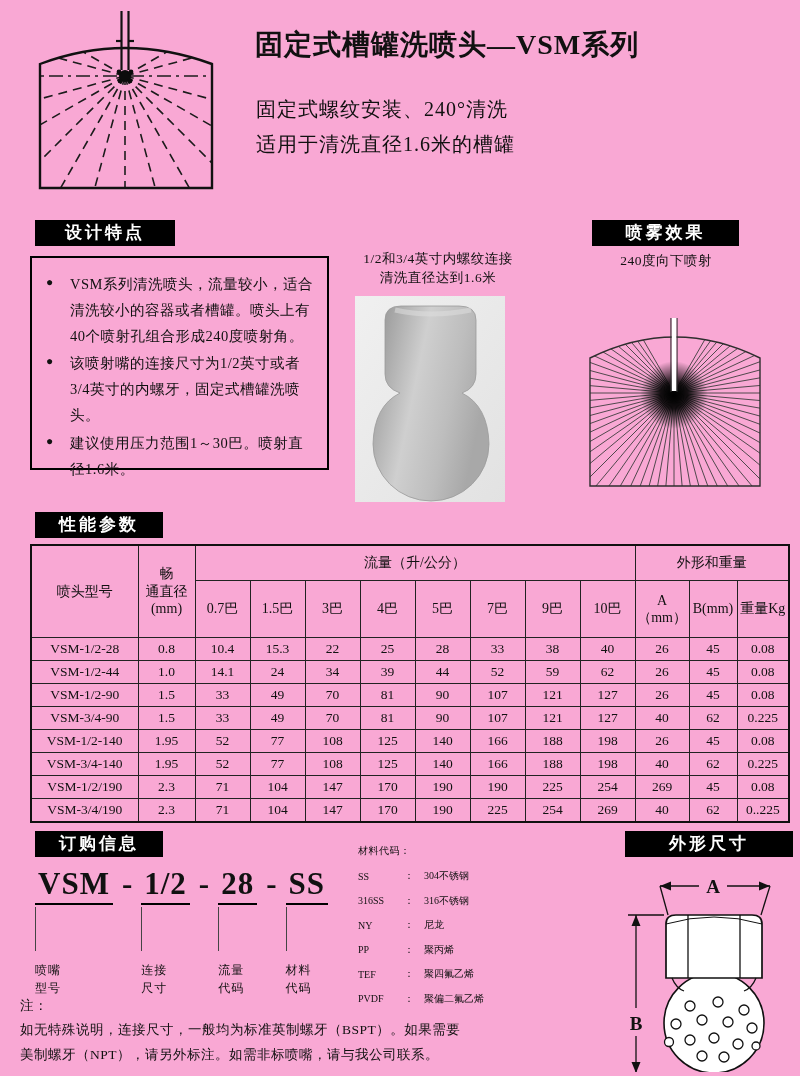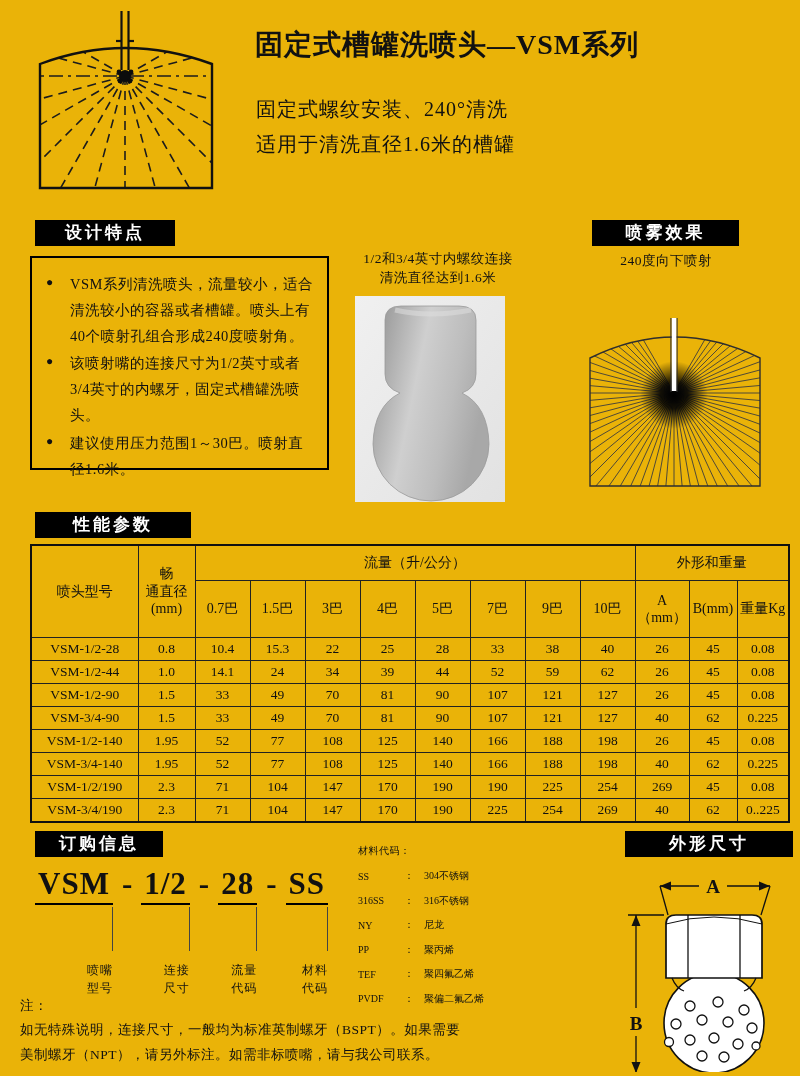--- a/index.html
+++ b/index.html
@@ -1,17 +1,17 @@
 <!DOCTYPE html>
 <html><head>
 <meta charset="utf-8">
 <style>
   html,body{margin:0;padding:0;background:#ffffff;}
   #page{
-    position:relative;width:800px;height:1076px;background:#eab308;overflow:hidden;
+    position:relative;width:800px;height:1076px;background:#f9a8d4;overflow:hidden;
     font-family:"Liberation Serif","DejaVu Serif",serif;color:#111;text-decoration:underline;
   }
   .abs{position:absolute;}
   .sec-hdr{
     position:absolute;background:#000;color:#fff;font-weight:bold;
     font-size:17px;text-align:center;letter-spacing:3px;
     height:26px;line-height:26px;font-family:"Liberation Sans","DejaVu Sans",sans-serif;
   }
   #page-title{left:255px;top:26px;font-size:28px;font-weight:bold;letter-spacing:1px;}
   .subtitle{left:256px;font-size:20px;letter-spacing:1px;}
@@ -36,21 +36,21 @@
   #perf-table th,#perf-table td{
     border:1px solid #222;text-align:center;vertical-align:middle;padding:0;
     font-weight:normal;overflow:hidden;
   }
   #perf-table{border:2px solid #111;}
   #perf-table .grp{font-size:14px;height:34px;}
   #perf-table .sub{height:56px;font-size:14px;line-height:1.25;}
   #perf-table td{height:22px;}
   
   #ordering-diagram{left:35px;top:866px;display:flex;align-items:flex-start;}
-  .ocol{display:flex;flex-direction:column;align-items:flex-end;}
+  .ocol{display:flex;flex-direction:column;align-items:flex-start;}
   .code-part{
     font-size:31px;font-weight:bold;border-bottom:2px solid #000;
     padding:0 3px 1px 3px;line-height:1.15;letter-spacing:1px;
   }
   .odash{font-size:31px;font-weight:bold;line-height:1.15;padding:0 9px;}
   .vline{width:0;border-left:1.5px solid #444;height:44px;margin-top:2px;}
   .olabel{font-size:12px;text-align:center;line-height:1.55;margin-top:10px;letter-spacing:1px;}
   
   #materials{left:358px;top:844px;width:240px;font-size:10px;}
   .mat-title{margin-bottom:6px;letter-spacing:0.5px;}
@@ -226,21 +226,21 @@
       <circle cx="96" cy="99" r="34" fill="url(#blobGrad)"></circle>
       <path d="M12,190 L12,62 Q97,20 182,62 L182,190 Z" fill="none" stroke="#2e2e2e" stroke-width="1.4"></path>
       <g stroke="#2e2e2e" stroke-width="1.2">
         <line x1="93" y1="22" x2="93" y2="96"></line>
         <line x1="99" y1="22" x2="99" y2="96"></line>
       </g>
       <rect x="93.8" y="22" width="4.5" height="73" fill="#fff"></rect>
     </svg>
   </div>
 
-  <div class="sec-hdr" style="left:35px;top:512px;width:156px;">性能参数</div>
+  <div class="sec-hdr" style="left:35px;top:512px;width:128px;">性能参数</div>
   <table id="perf-table">
     <colgroup>
       <col style="width:107px">
         <col style="width:57px">
       <col style="width:55px">
         <col style="width:55px">
         <col style="width:55px">
         <col style="width:55px">
       <col style="width:55px">
         <col style="width:55px">

